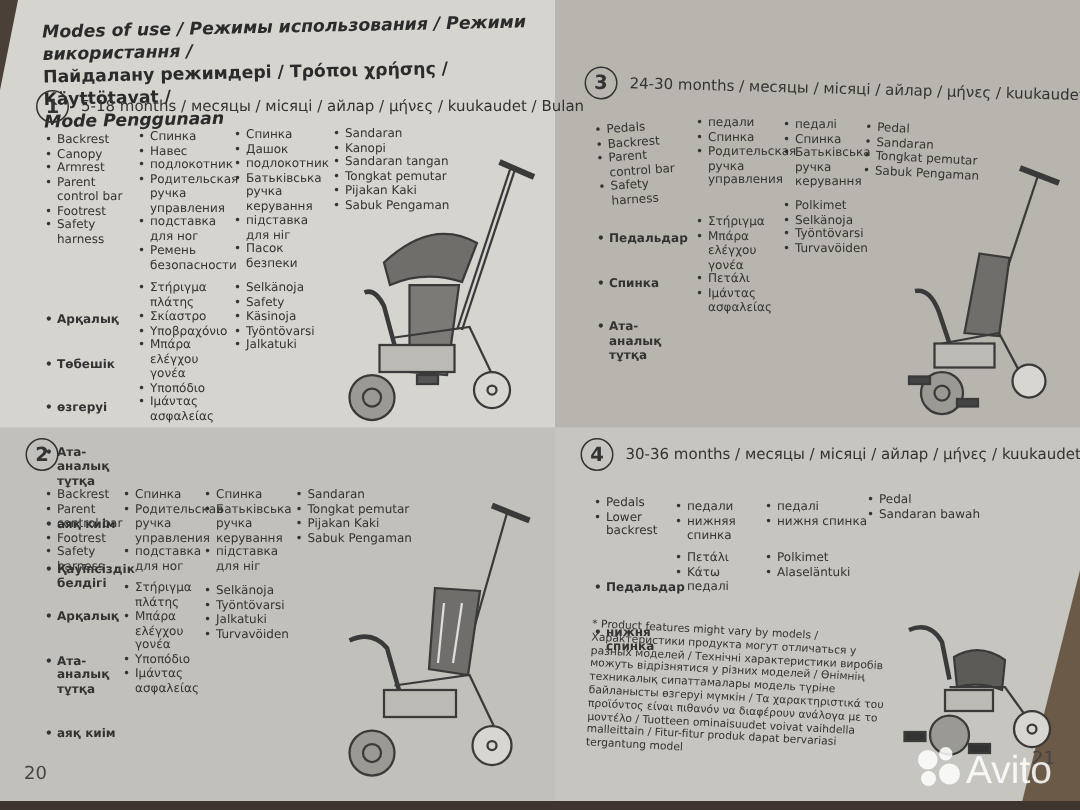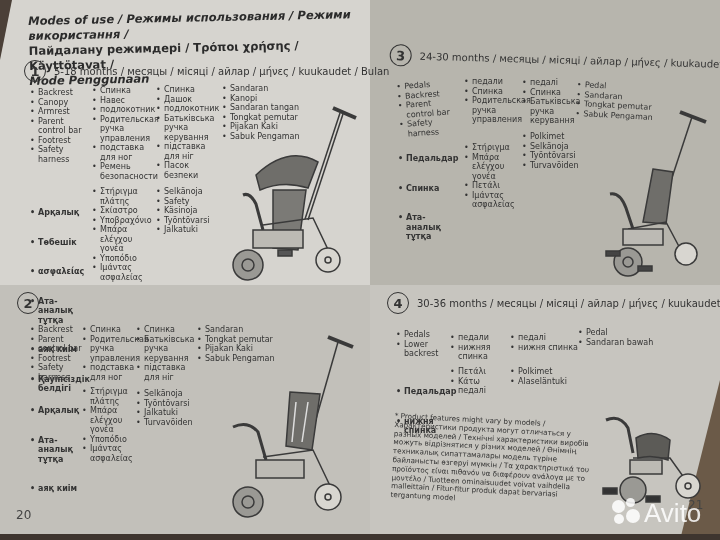--- a/index.html
+++ b/index.html
@@ -97,21 +97,21 @@
         <li>Sandaran tangan</li>
         <li>Tongkat pemutar</li>
         <li>Pijakan Kaki</li>
         <li>Sabuk Pengaman</li>
       </ul>
     </div>
   <div class="col bold" style="left:30px; top:188px; width:62px;">
       <ul>
         <li>Арқалық</li>
         <li>Төбешік</li>
-        <li>ασφαλείας</li>
+        <li>өзгеруі</li>
         <li>Ата-аналық тұтқа</li>
         <li>аяқ киім</li>
         <li>Қауіпсіздік белдігі</li>
       </ul>
     </div>
   <div class="col" style="left:92px; top:187px; width:66px;">
       <ul>
         <li>Στήριγμα πλάτης</li>
         <li>Σκίαστρο</li>
         <li>Υποβραχόνιο</li>

